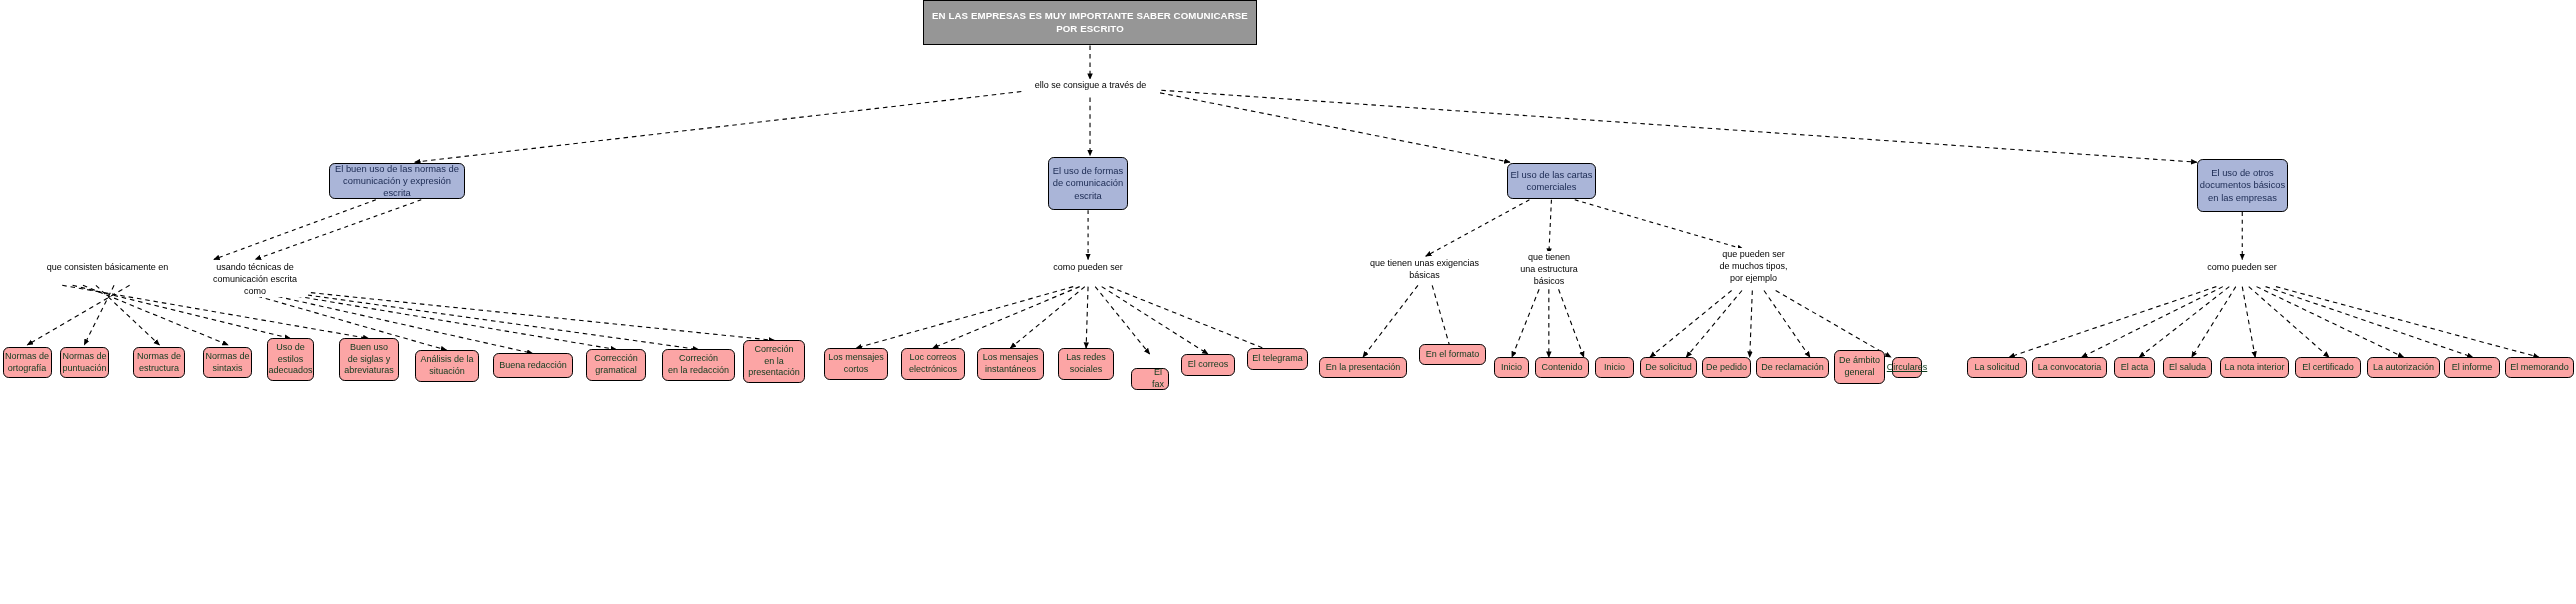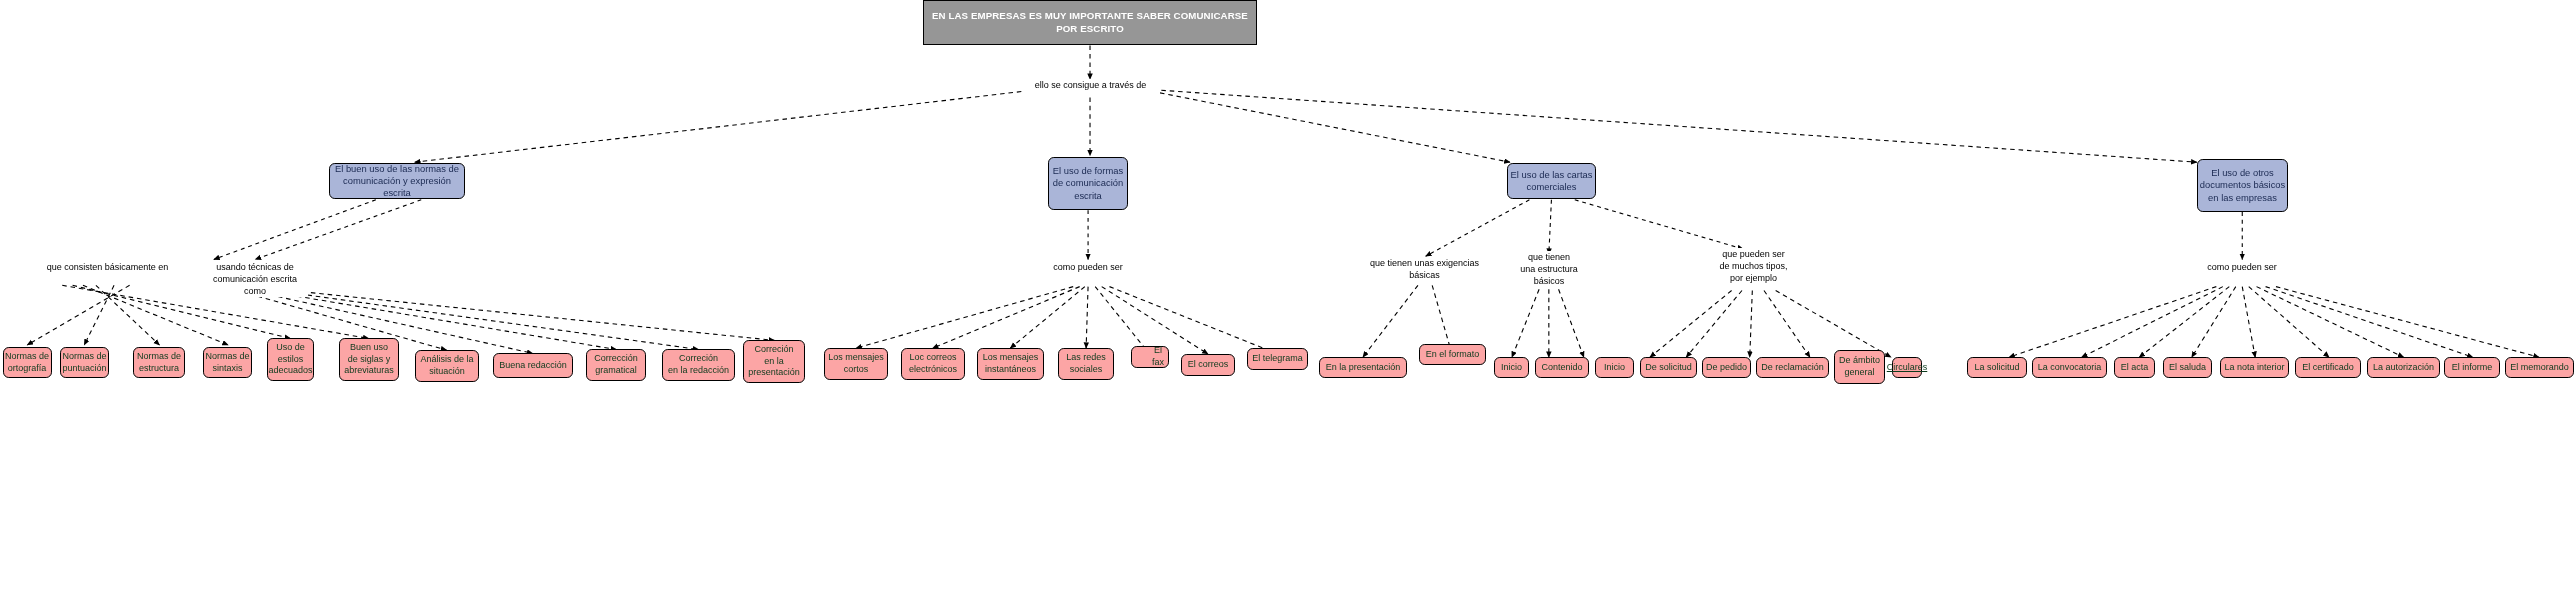--- a/index.html
+++ b/index.html
@@ -207,21 +207,21 @@
 presentación</div>
 
   <div class="node leaf" style="left:824px;top:348px;width:64px;height:32px;">Los mensajes
 cortos</div>
   <div class="node leaf" style="left:901px;top:348px;width:64px;height:32px;">Loc correos
 electrónicos</div>
   <div class="node leaf" style="left:977px;top:348px;width:67px;height:32px;">Los mensajes
 instantáneos</div>
   <div class="node leaf" style="left:1058px;top:348px;width:56px;height:32px;text-align:center;">Las redes
 sociales</div>
-  <div class="node leaf" style="left:1131px;top:346px;width:38px;height:22px;padding-left:16px;">El fax</div>
+  <div class="node leaf" style="left:1131px;top:368px;width:38px;height:22px;padding-left:16px;">El fax</div>
   <div class="node leaf" style="left:1181px;top:354px;width:54px;height:22px;">El correos</div>
   <div class="node leaf" style="left:1247px;top:348px;width:61px;height:22px;">El telegrama</div>
 
   <div class="node leaf" style="left:1319px;top:357px;width:88px;height:21px;">En la presentación</div>
   <div class="node leaf" style="left:1419px;top:344px;width:67px;height:21px;">En el formato</div>
 
   <div class="node leaf" style="left:1494px;top:357px;width:35px;height:21px;">Inicio</div>
   <div class="node leaf" style="left:1535px;top:357px;width:54px;height:21px;">Contenido</div>
   <div class="node leaf" style="left:1595px;top:357px;width:39px;height:21px;">Inicio</div>
 

